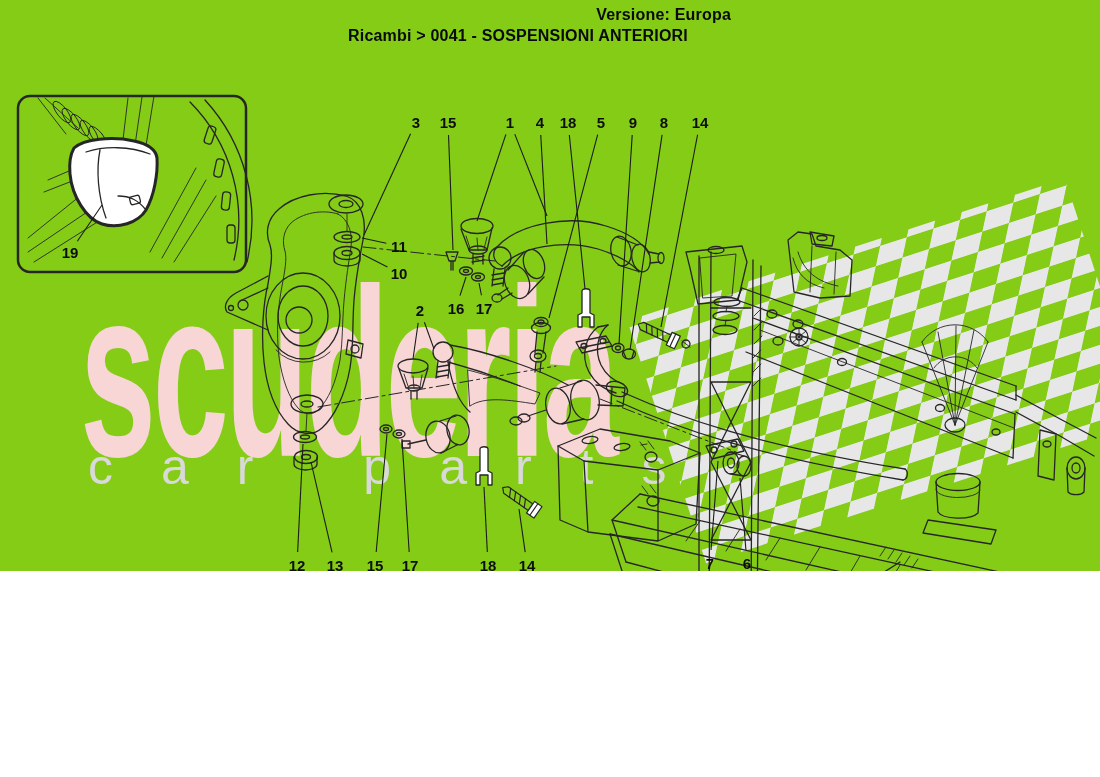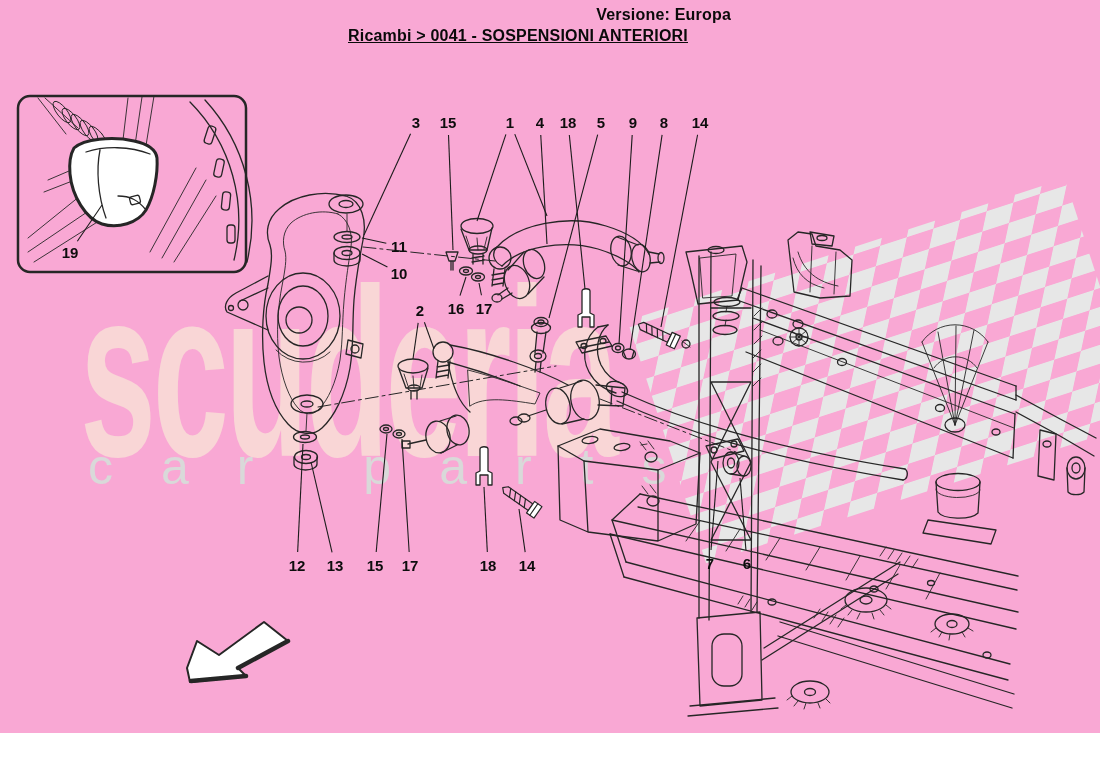--- a/index.html
+++ b/index.html
@@ -1,21 +1,21 @@
 <!DOCTYPE html>
 <html><head>
 <meta charset="utf-8">
 <style>
   html,body{margin:0;padding:0;background:#ffffff;}
-  .page{position:relative;width:1100px;height:733px;background:#f9a8d4;overflow:hidden;
+  .page{position:relative;width:1100px;height:571px;background:#84cc16;overflow:hidden;
         font-family:"Liberation Sans",sans-serif;}
   .hdr-version{position:absolute;top:6px;left:0;width:731px;text-align:right;
         font-weight:bold;font-size:16px;color:#0a0a0a;letter-spacing:.2px;}
   .hdr-breadcrumb{position:absolute;top:27px;left:0;width:1036px;text-align:center;
-        font-weight:bold;font-size:16px;color:#0a0a0a;letter-spacing:.2px;text-decoration:underline;}
+        font-weight:bold;font-size:16px;color:#0a0a0a;letter-spacing:.2px;}
   svg.canvas{position:absolute;top:0;left:0;}
   .ink{stroke:#262626;fill:none;stroke-width:1.3;stroke-linecap:round;stroke-linejoin:round;}
   .ink .thin{stroke-width:0.9;}
   .ink .bold{stroke-width:3;}
   .ink .wfill{fill:#ffffff;}
   .dd{stroke:#262626;stroke-width:1;fill:none;stroke-dasharray:13 4 3 4;}
   .leader{stroke:#1c1c1c;stroke-width:1.1;}
   .callout-label{font-family:"Liberation Sans",sans-serif;font-weight:bold;font-size:15px;
         fill:#0d0d0d;text-anchor:middle;dominant-baseline:central;}
   .wm-primary{font-family:"Liberation Sans",sans-serif;font-weight:bold;}

